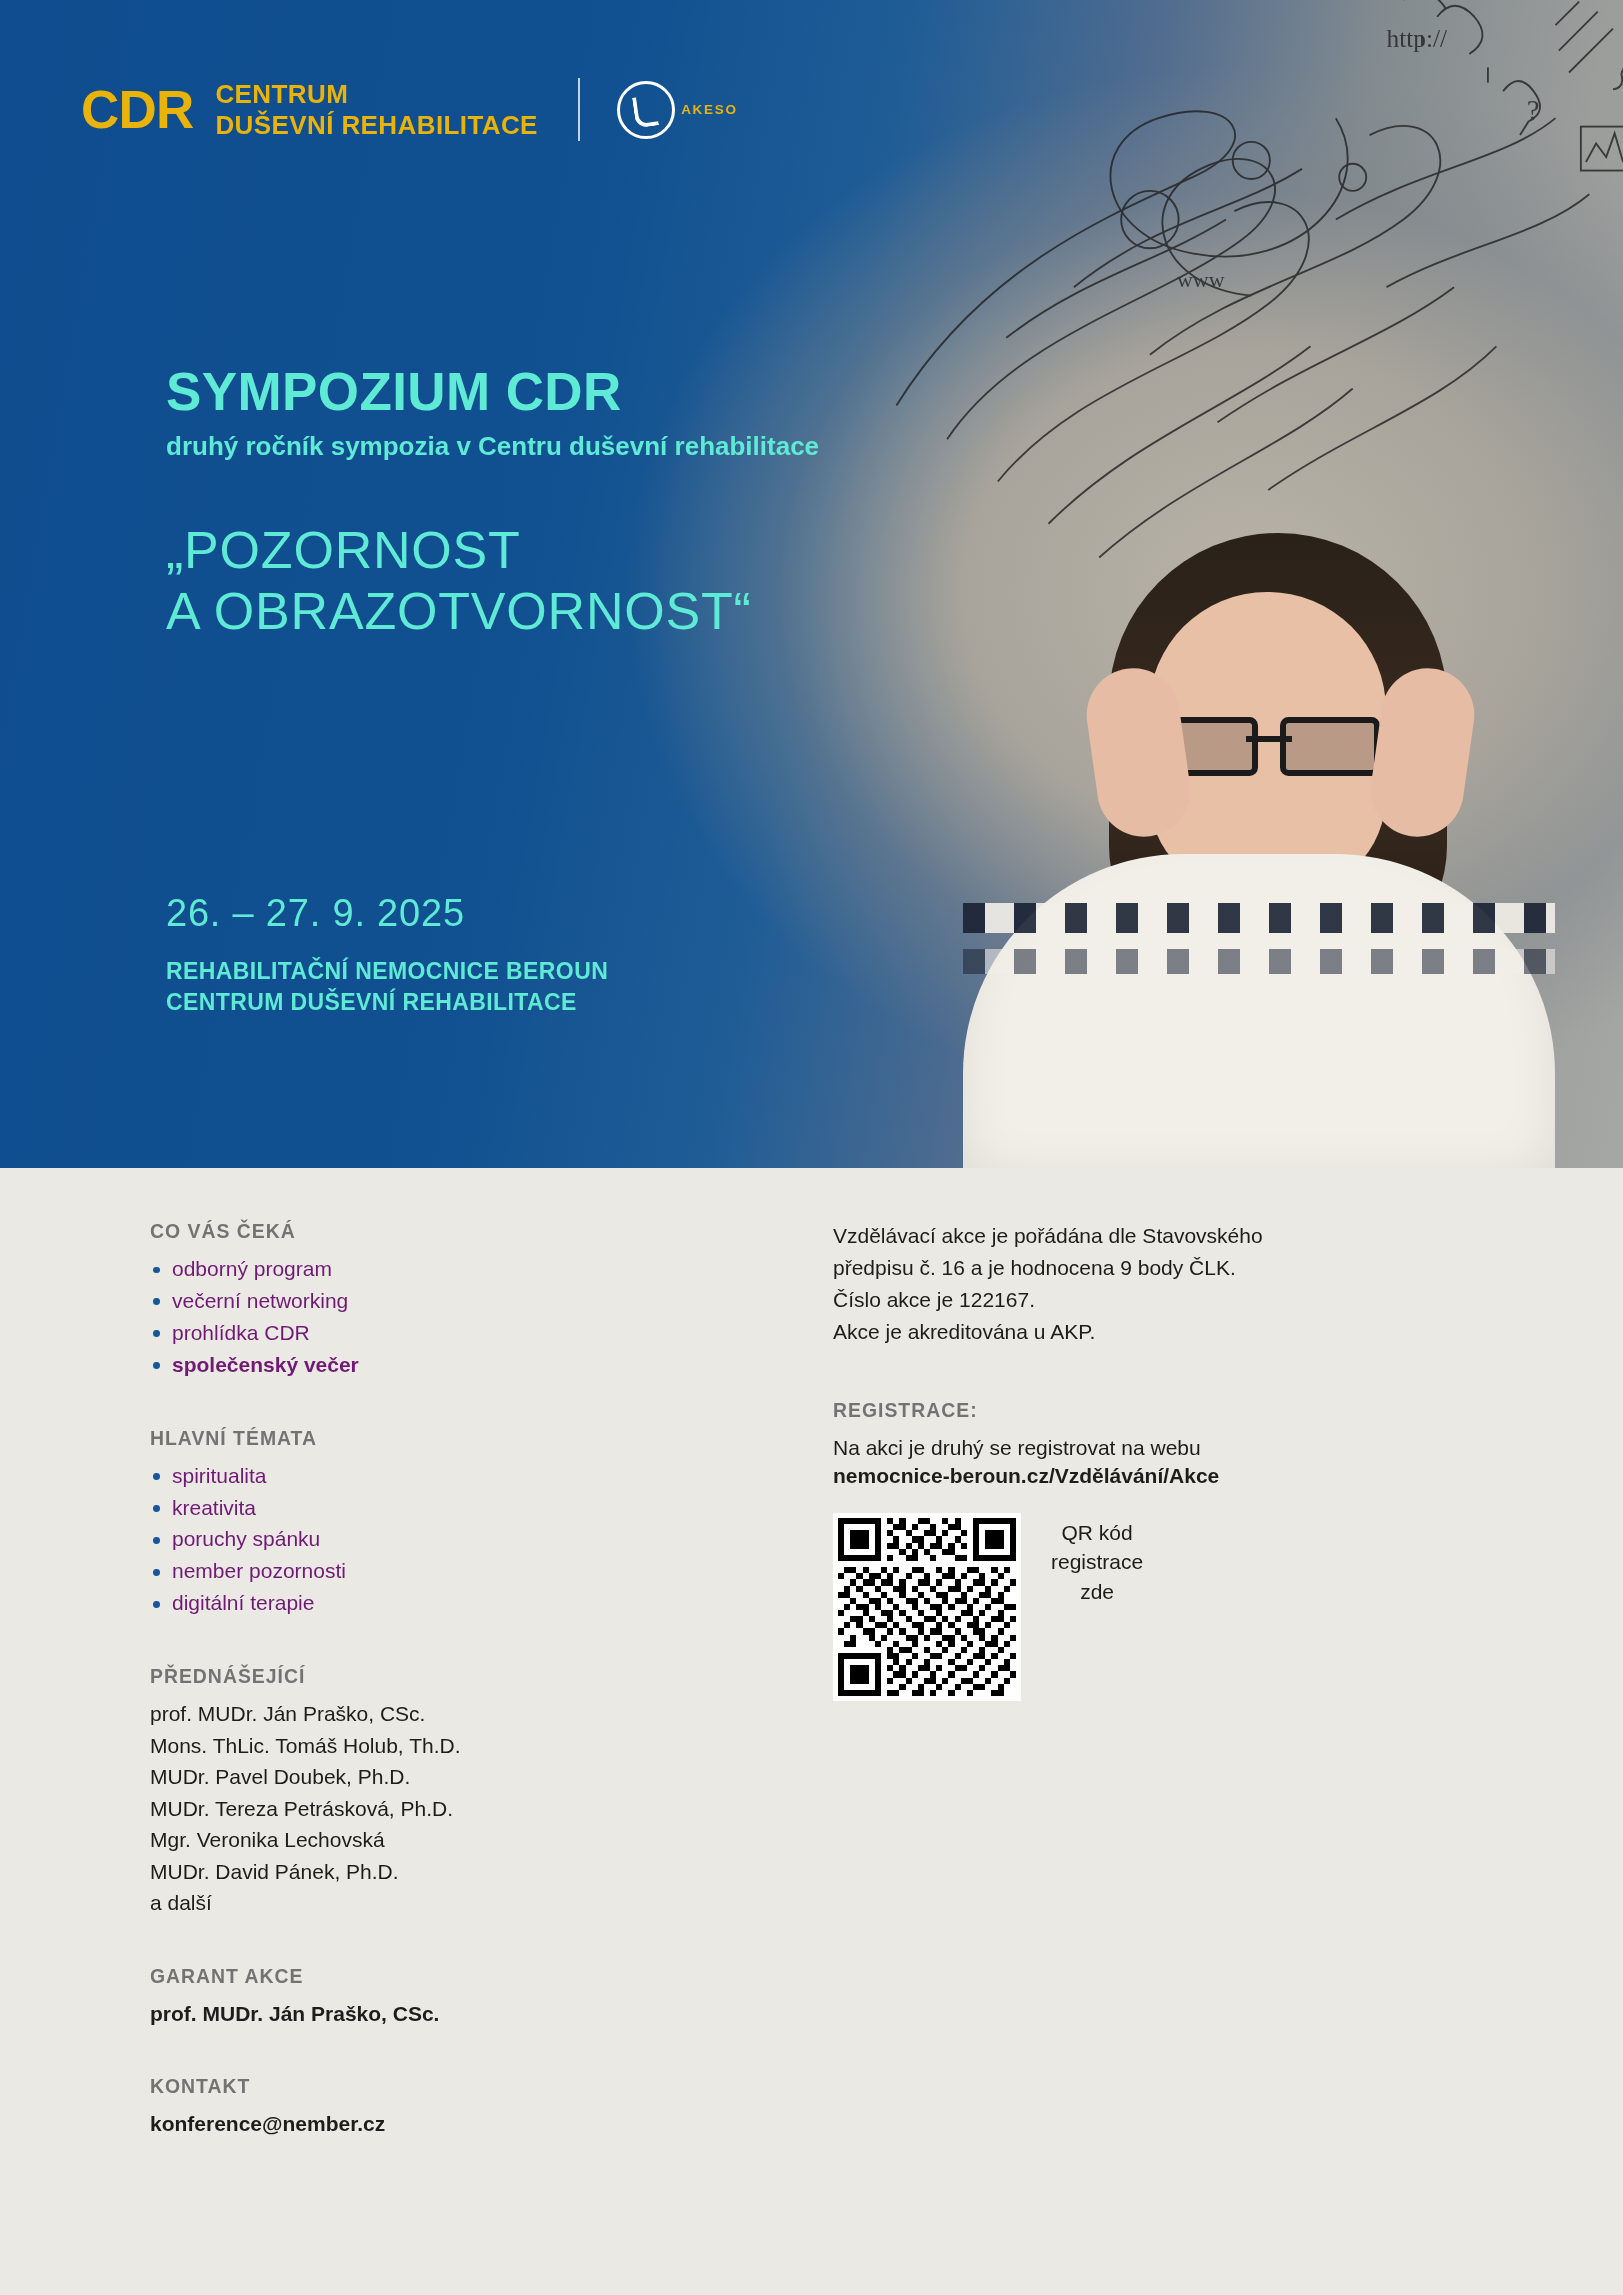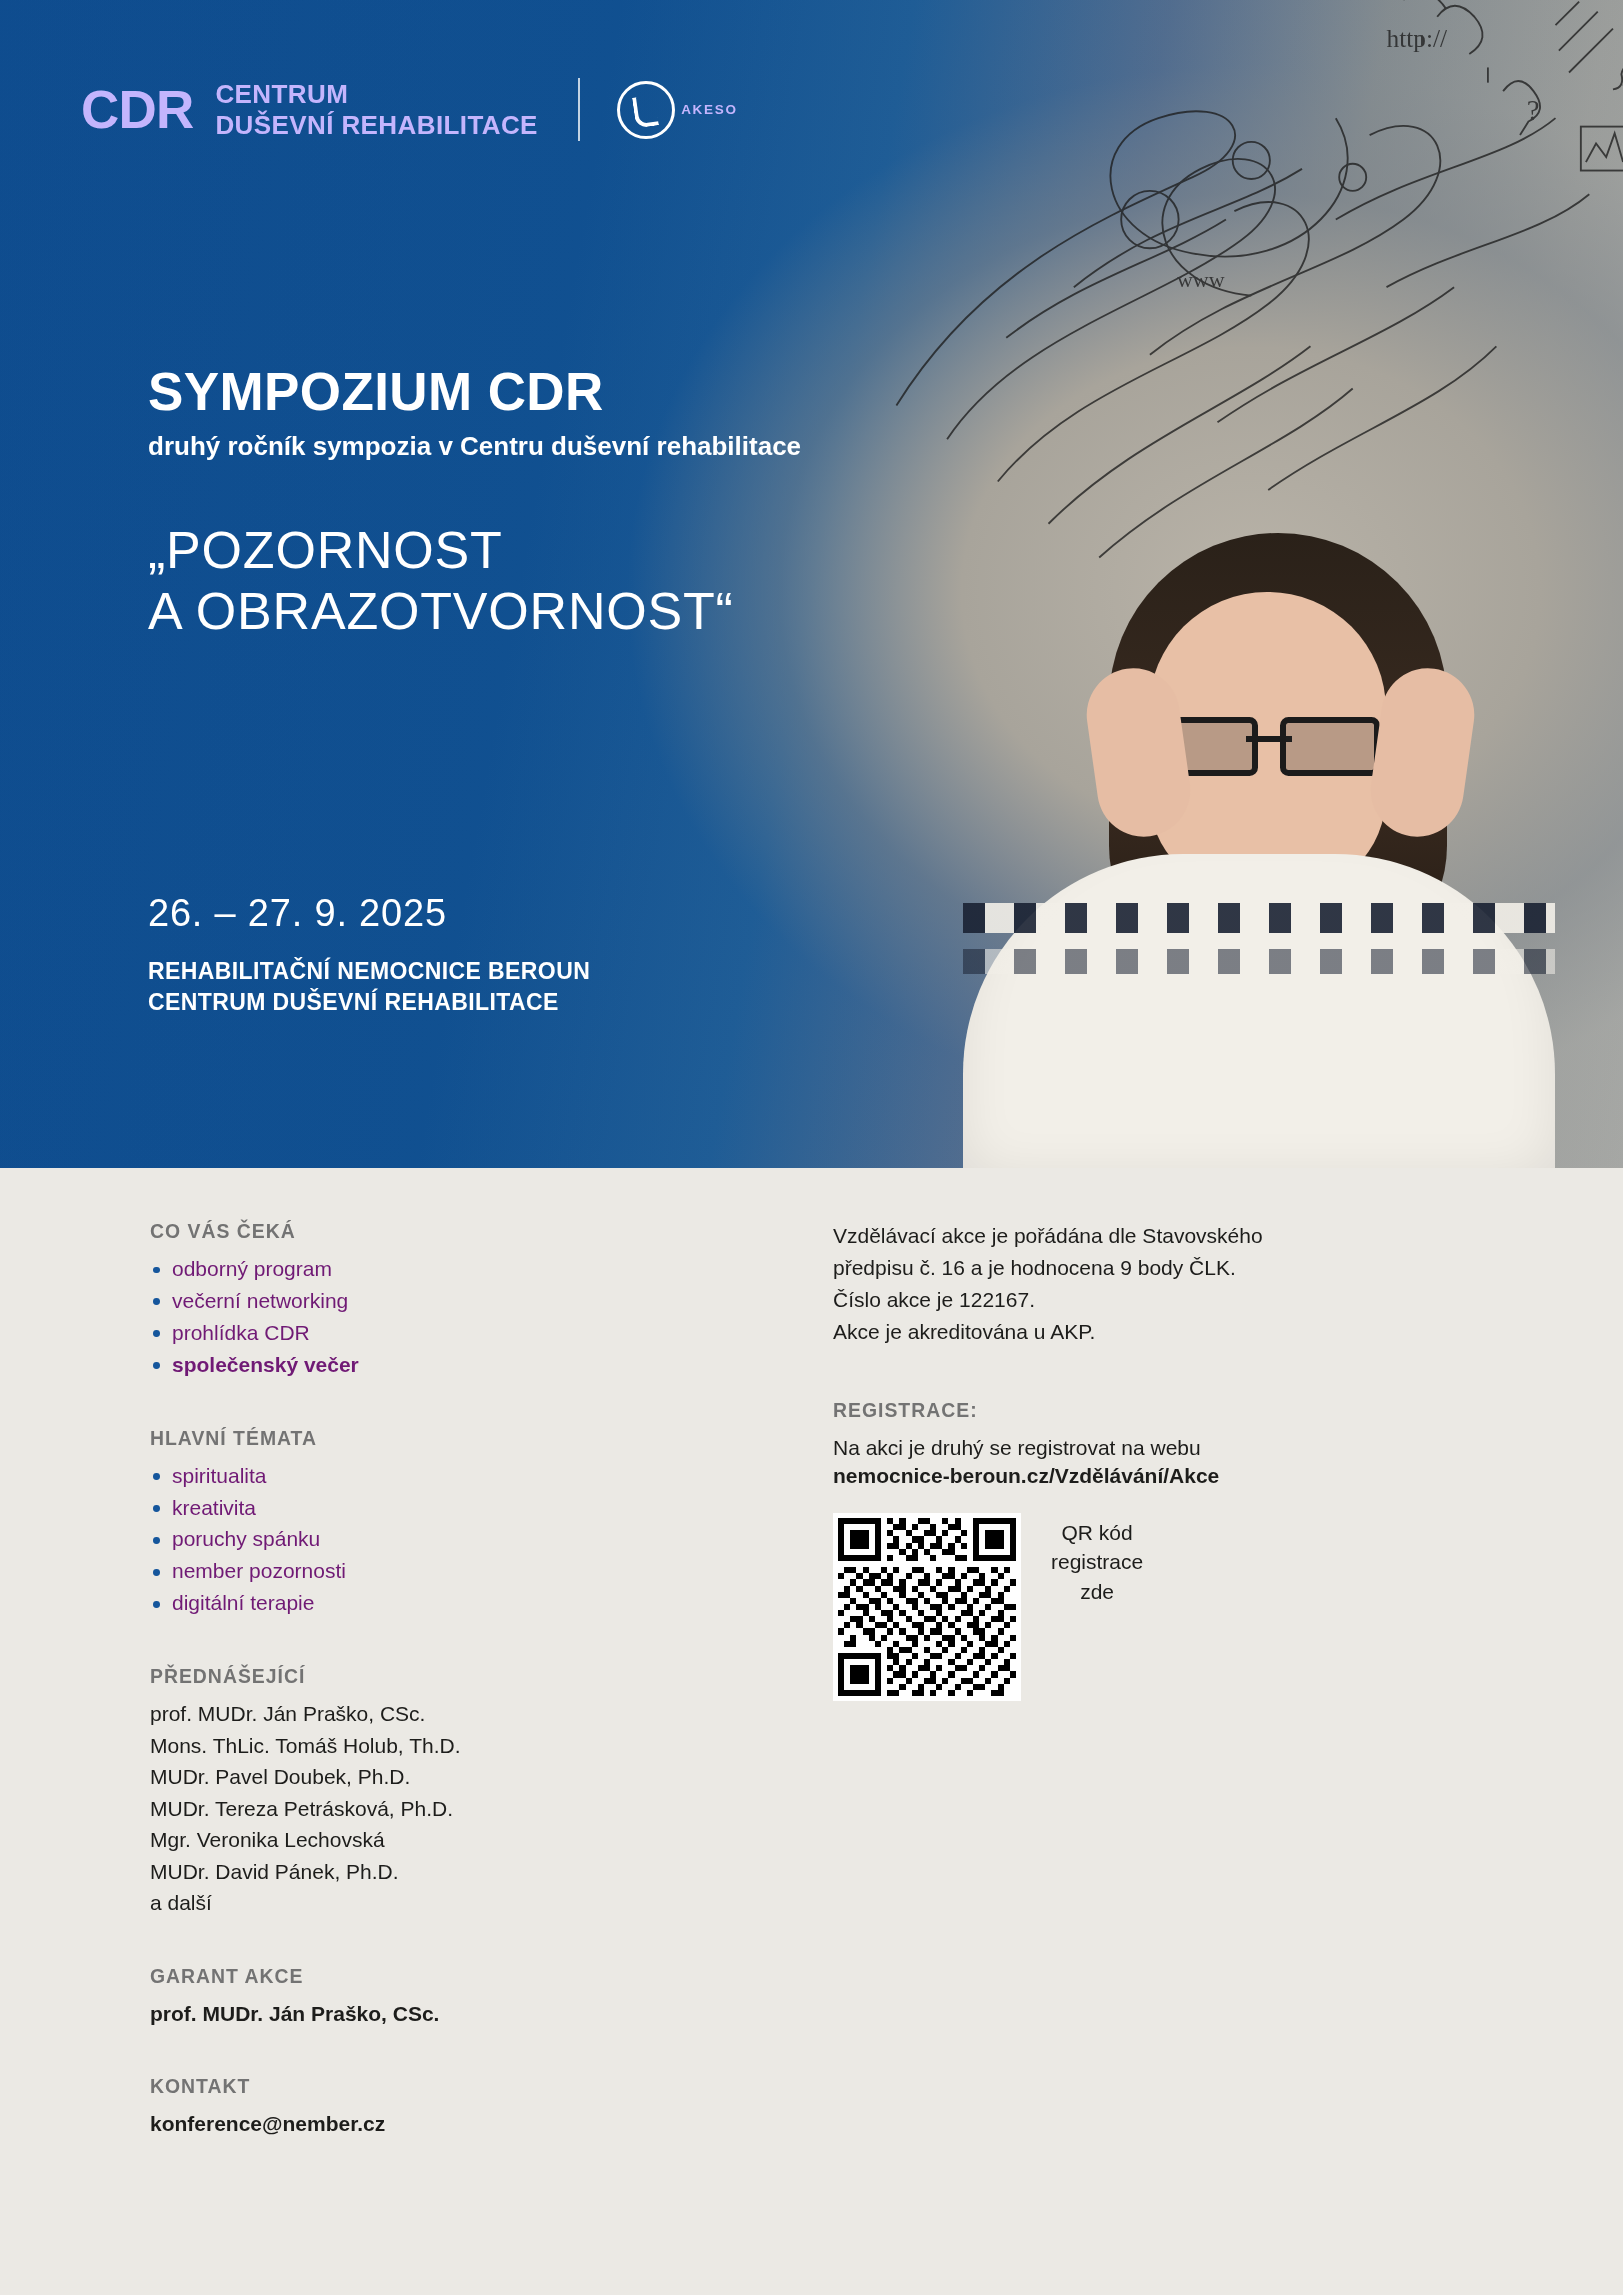--- a/index.html
+++ b/index.html
@@ -142,21 +142,21 @@
   }
 
   
   .logo-row {
     position: absolute;
     left: 81px;
     top: 78px;
     display: flex;
     align-items: center;
     gap: 22px;
-    color: #c4b5fd;
+    color: #eab308;
   }
   .logo-cdr {
     font-size: 53px;
     font-weight: bold;
     letter-spacing: -0.8px;
     line-height: 1;
   }
   .logo-words {
     font-size: 26px;
     font-weight: bold;
@@ -194,23 +194,23 @@
   }
   .akeso-label {
     font-size: 13.5px;
     letter-spacing: 1.7px;
     font-weight: bold;
   }
 
   
   .hero-text {
     position: absolute;
-    left: 148px;
+    left: 166px;
     top: 364px;
-    color: #ffffff;
+    color: #5eead4;
   }
   .h-title {
     font-size: 53px;
     font-weight: bold;
     letter-spacing: 0.4px;
     line-height: 1.05;
   }
   .h-sub {
     margin-top: 10px;
     font-size: 26px;

